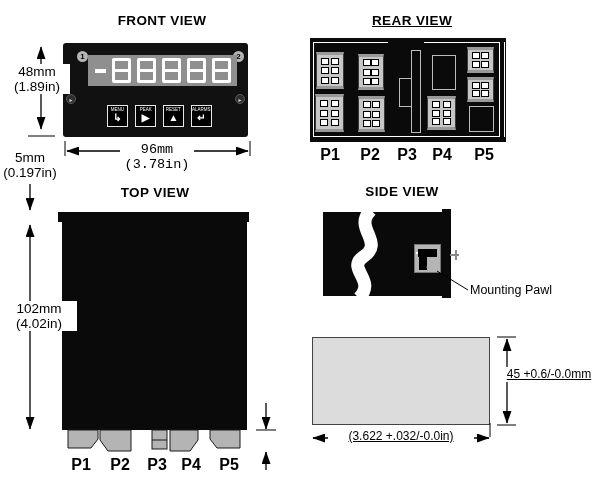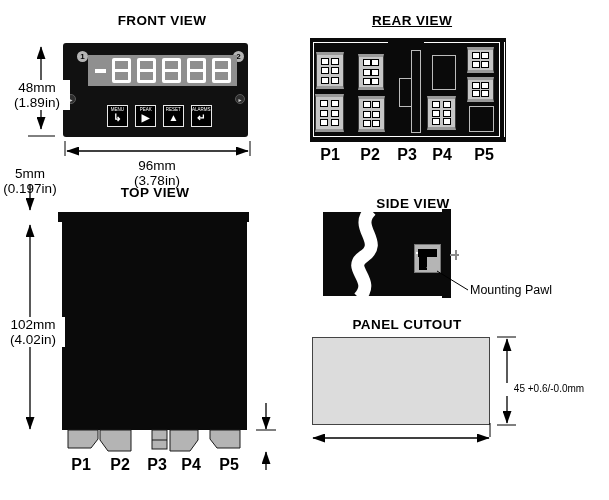--- a/index.html
+++ b/index.html
@@ -2,23 +2,23 @@
 <html><head>
 <meta charset="utf-8">
 <style>
   html,body{margin:0;padding:0;background:#fff;}
   #canvas{position:relative;width:609px;height:500px;background:#fff;overflow:hidden;
           font-family:"Liberation Sans",sans-serif;color:#000;}
   .abs{position:absolute;}
   .title{position:absolute;width:150px;text-align:center;font-weight:bold;
          font-size:13.5px;letter-spacing:.4px;z-index:10;}
   .dimlabel{position:absolute;text-align:center;font-size:13.5px;line-height:1.12;
-            z-index:10;margin-top:16px;}
+            z-index:10;}
   .dimlabel.bg{background:#fff;}
-  .dimlabel.small{font-size:10px;line-height:1.25;}
+  .dimlabel.small{font-size:12px;line-height:1.25;text-decoration:underline;}
   .portlabel{position:absolute;width:26px;text-align:center;font-weight:bold;
              font-size:16px;z-index:10;}
 
   
   .bezel{position:absolute;left:63px;top:43px;width:185px;height:94px;
          background:#111;border-radius:3px;}
   .display{position:absolute;left:88px;top:55px;width:149px;height:31px;
            background:#8f8f8f;display:flex;align-items:center;justify-content:center;gap:6px;}
   .seg-minus{width:11px;height:4px;background:#fff;}
   .seg-digit{width:19px;height:25px;border:3.5px solid #fff;box-sizing:border-box;
@@ -66,22 +66,21 @@
   svg.lines{position:absolute;left:0;top:0;z-index:5;pointer-events:none;}
 </style>
 </head>
 <body>
 
 <div id="canvas">
 
   <div class="title" style="left:87px;top:13px;">FRONT VIEW</div>
   <div class="title" style="left:337px;top:13px;text-decoration:underline;">REAR VIEW</div>
   <div class="title" style="left:80px;top:185px;">TOP VIEW</div>
-  <div class="title" style="left:338px;top:184px;margin-top:12px;">SIDE VIEW</div>
-  <div class="title" style="left:332px;top:317px;">PANEL CUTOUT</div>
+  <div class="title" style="left:327px;top:184px;">SIDE VIEW</div>
 
   <div class="bezel">
     <div class="annun" style="left:14px;top:8px;">1</div>
     <div class="annun" style="left:170px;top:8px;">2</div>
     <div class="screw" style="left:3px;top:51px;">▸</div>
     <div class="screw" style="left:172px;top:51px;">▸</div>
   </div>
   <div class="display">
       <div class="seg-minus"></div>
       <div class="seg-digit"></div>
@@ -284,31 +283,32 @@
       <line x1="313" y1="438" x2="489" y2="438" marker-start="url(#ah)" marker-end="url(#ah)"></line>
 
       <line x1="437" y1="271" x2="468" y2="290" stroke-width="1"></line>
     </g>
   </svg>
 
   <div class="dimlabel bg" style="left:4px;top:64px;width:66px;">
     <div>48mm</div>
     <div>(1.89in)</div>
   </div>
-  <div class="dimlabel bg" style="left:120px;top:142px;width:74px;">
+  <div class="dimlabel bg" style="left:120px;top:142px;width:74px;font-family:Liberation Mono, monospace;">
     <div>96mm</div>
     <div>(3.78in)</div>
   </div>
   <div class="dimlabel" style="left:0px;top:150px;width:60px;">
     <div>5mm</div>
     <div>(0.197in)</div>
   </div>
-  <div class="dimlabel bg" style="left:1px;top:301px;width:64px;">
+  <div class="dimlabel bg" style="left:1px;top:301px;width:76px;">
     <div>102mm</div>
     <div>(4.02in)</div>
   </div>
   <div class="dimlabel small bg" style="left:496px;top:367px;width:106px;">
     <div>45 +0.6/-0.0mm</div>
   </div>
   <div class="dimlabel small bg" style="left:328px;top:429px;width:146px;">
+    <div>(3.622 +.032/-0.0in)</div>
   </div>
 
 </div>
 
 </body></html>

